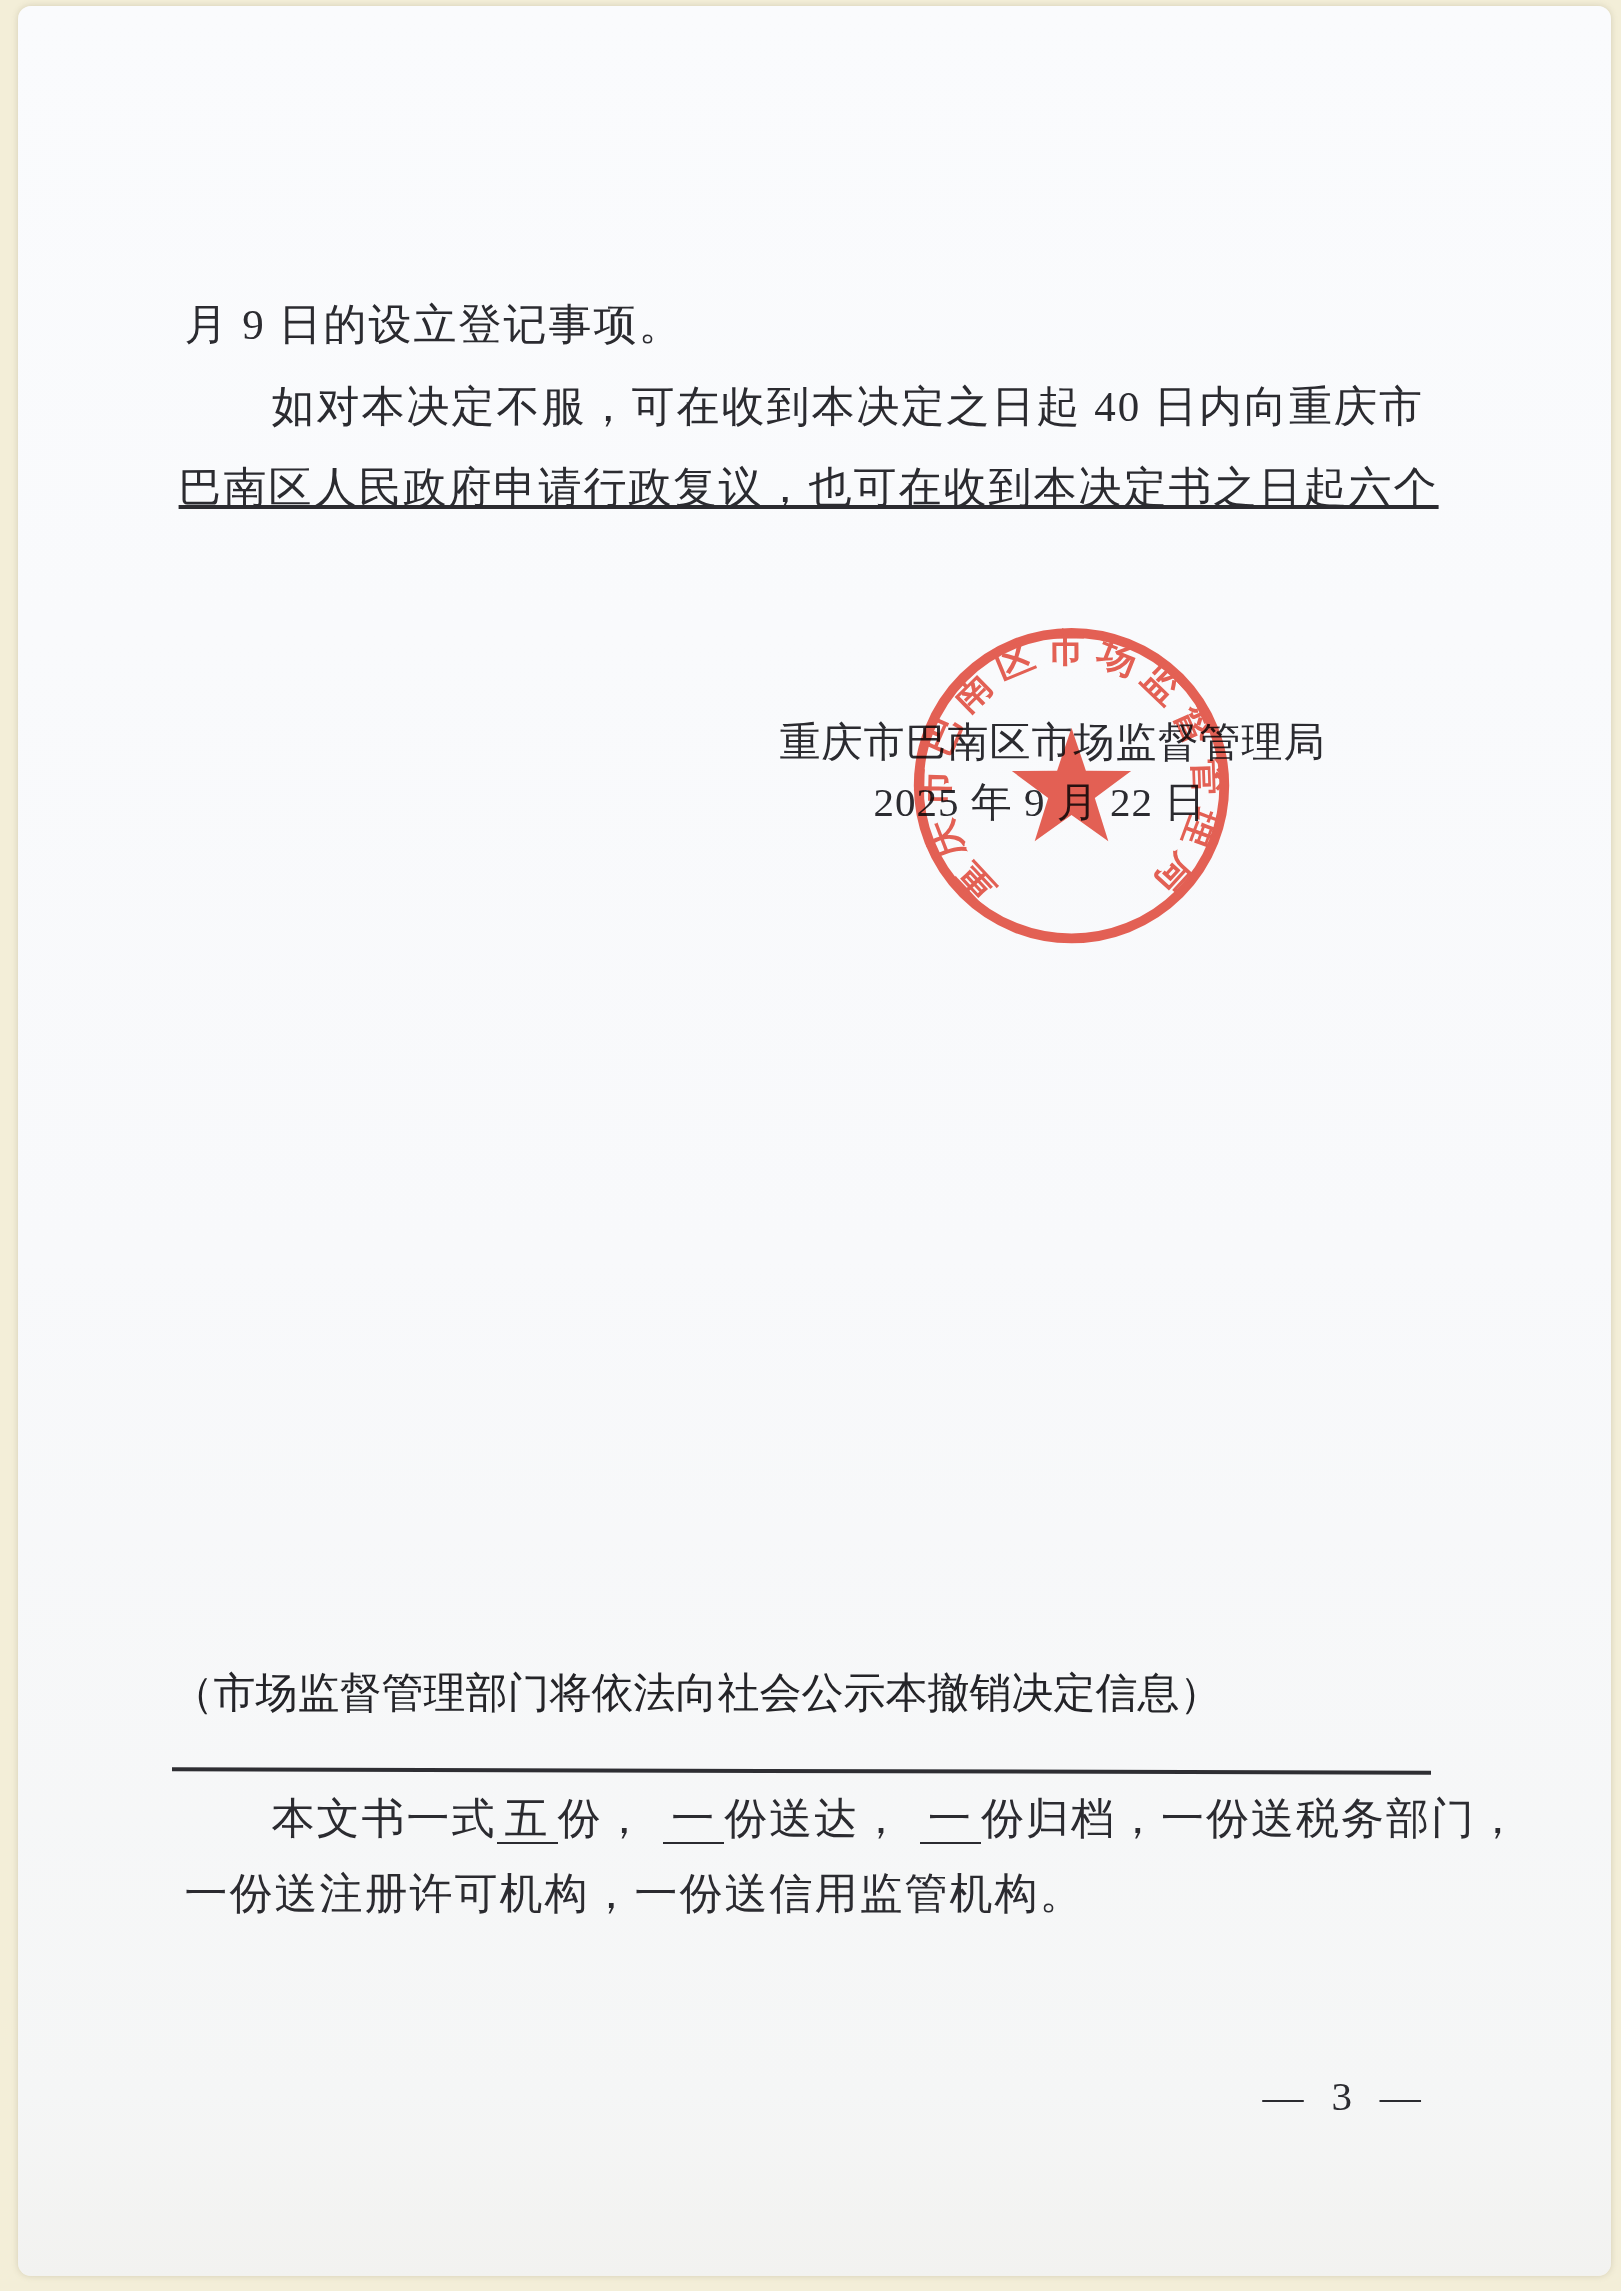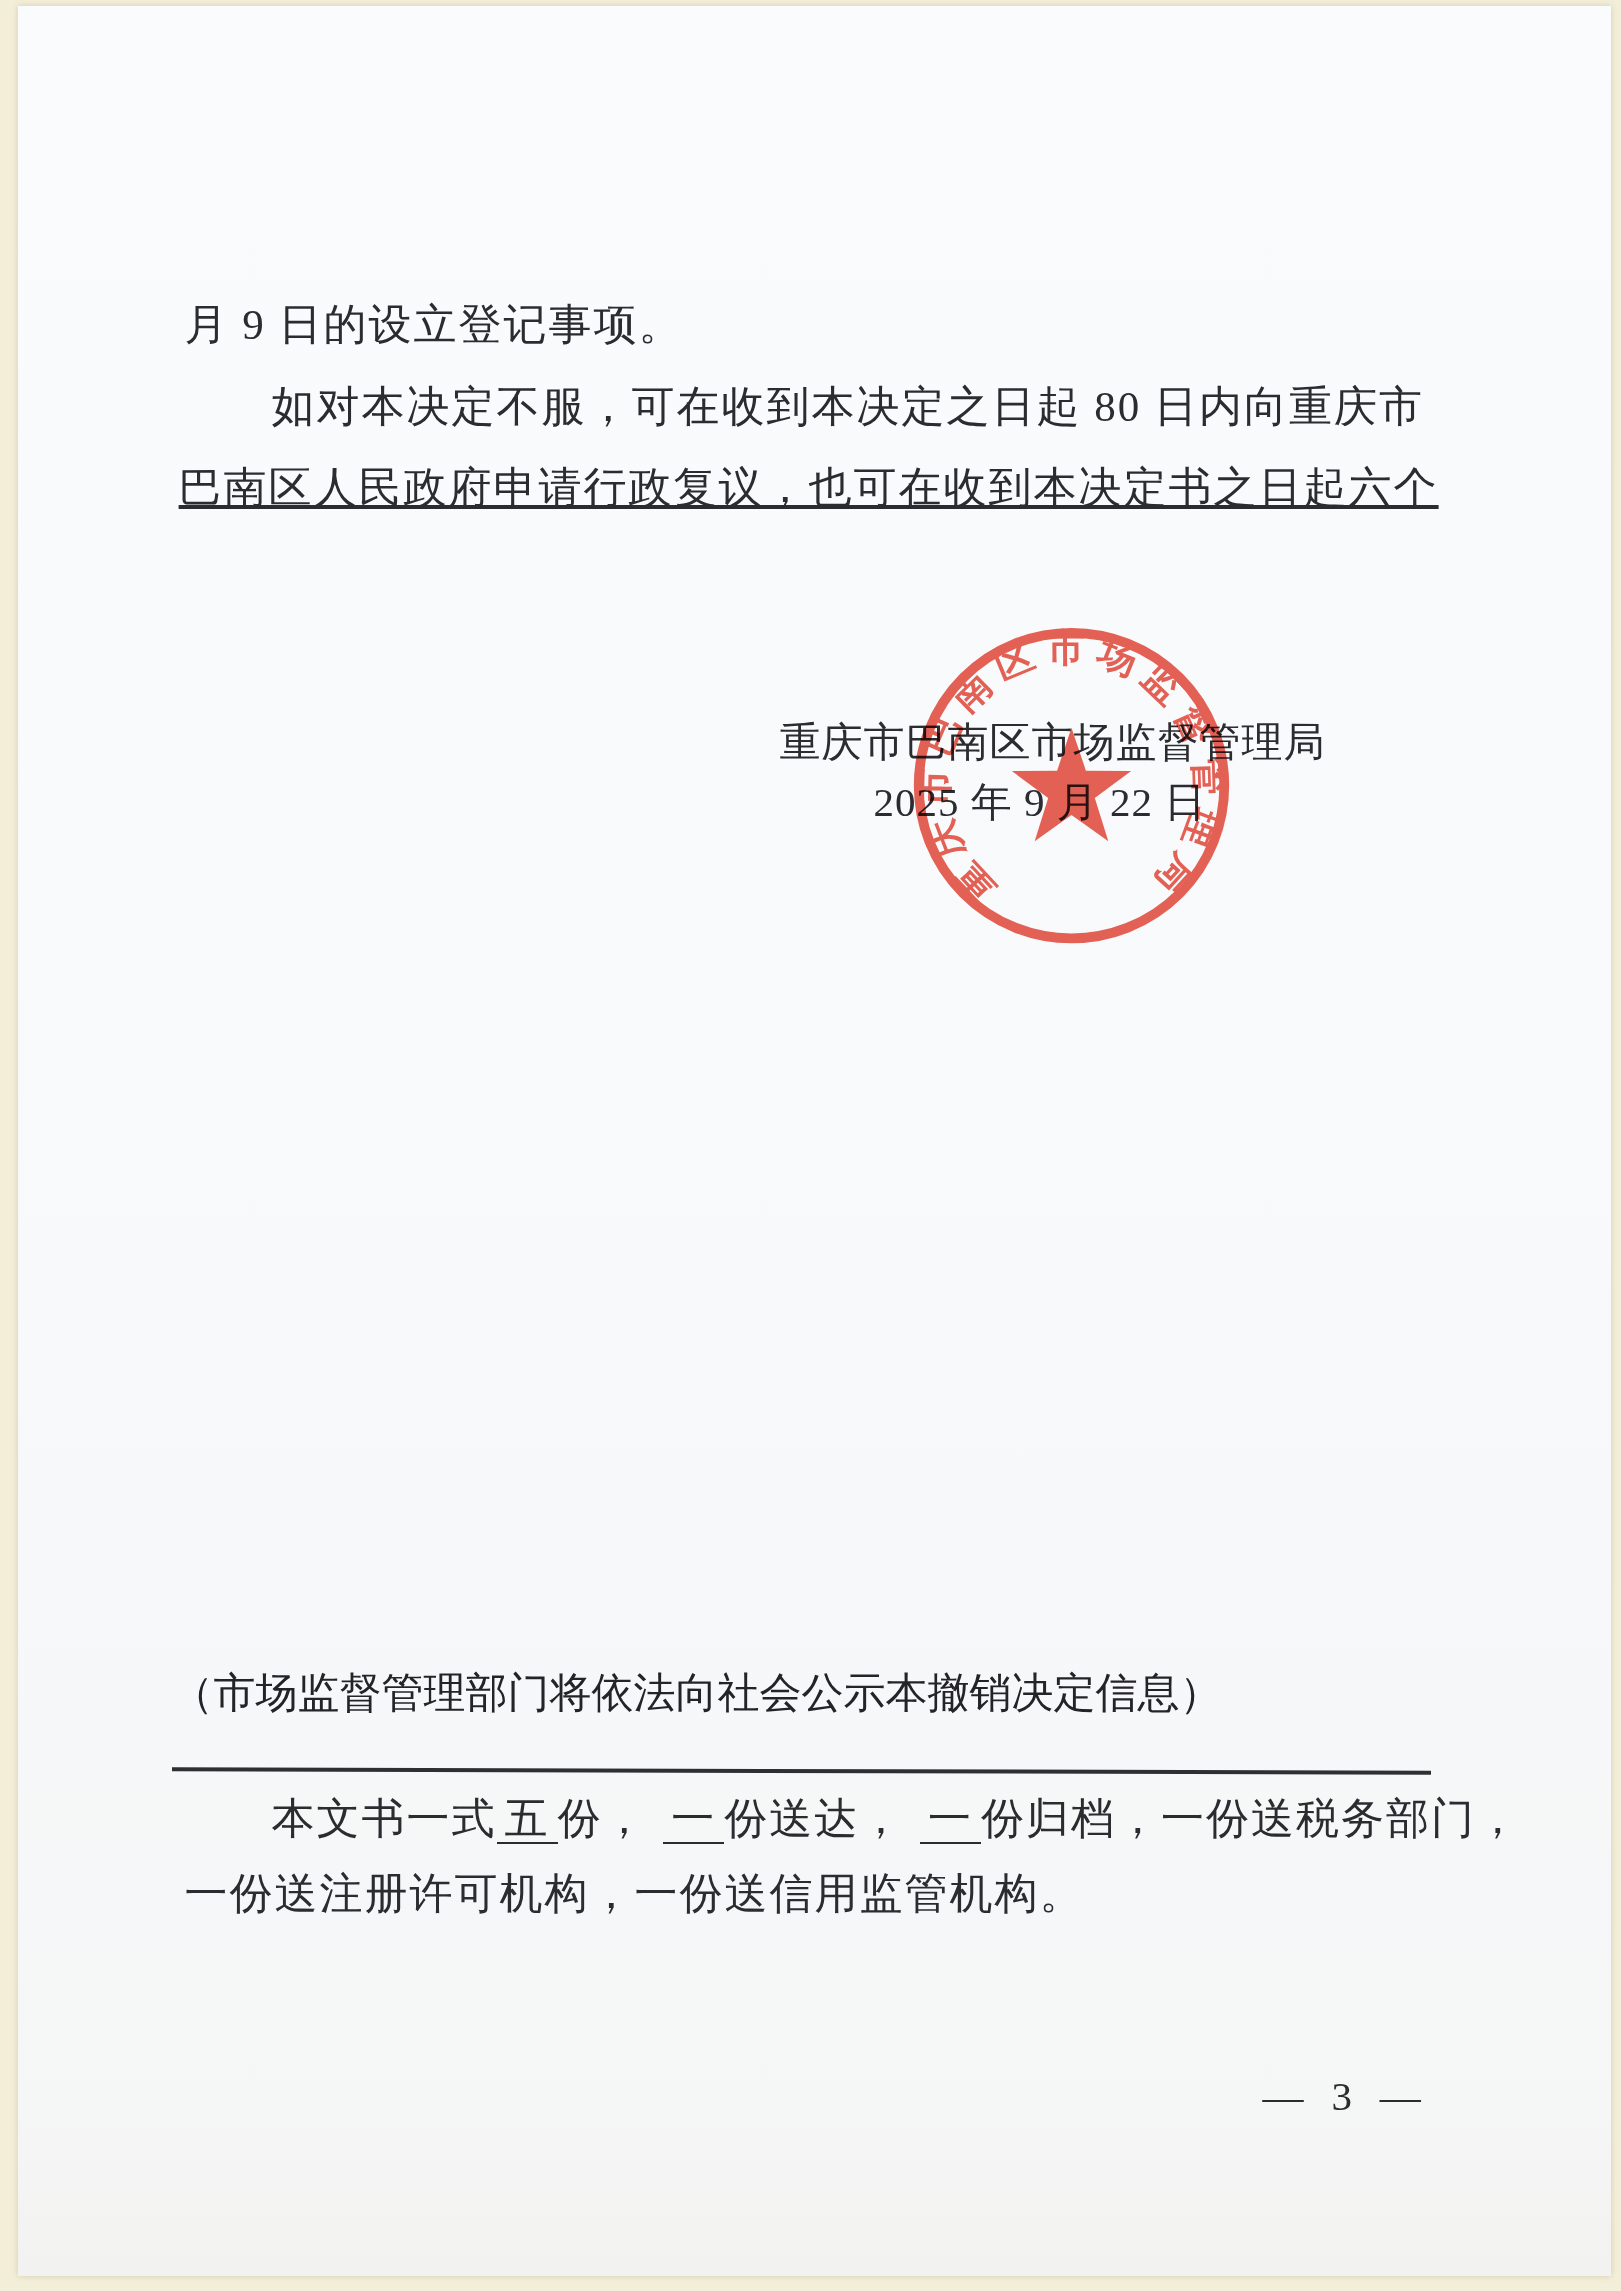--- a/index.html
+++ b/index.html
@@ -14,20 +14,21 @@
   }
 
   .paper {
     position: absolute;
     left: 17.6px;
     top: 5.9px;
     width: 1593px;
     height: 2270px;
     background: linear-gradient(180deg, #fafbfd 0%, #f8f9fb 55%, #f5f6f6 92%, #f2f2f0 100%);
     box-shadow: 0 0 5.9px rgba(120,110,80,0.25);
+    border-radius: 13px;
   }
 
   .txt {
     position: absolute;
     color: #2b2b30;
     font-size: 43px;
     letter-spacing: 2px;
     white-space: nowrap;
     line-height: 1;
   }
@@ -82,21 +83,21 @@
 </style>
 </head>
 <body>
 
 <div class="scan-mat">
 
   <div class="paper">
 
     <div class="txt" style="left: 167px; top: 297px;">月 9 日的设立登记事项。</div>
 
-    <div class="txt" style="left: 254px; top: 379px;">如对本决定不服，可在收到本决定之日起 80 日内向重庆市</div>
+    <div class="txt" style="left: 254px; top: 379px;">如对本决定不服，可在收到本决定之日起 40 日内向重庆市</div>
 
     <div class="txt" style="left: 161px; top: 460px; text-decoration: underline;">巴南区人民政府申请行政复议，也可在收到本决定书之日起六个</div>
 
 
     <div class="txt sig" style="left: 762px; top: 716px;">重庆市巴南区市场监督管理局</div>
 
     <div class="txt sig" style="left: 856px; top: 776px;">2025 年 9 月 22 日</div>
 
     <svg class="seal" viewBox="0 0 340 340">
       <defs>

